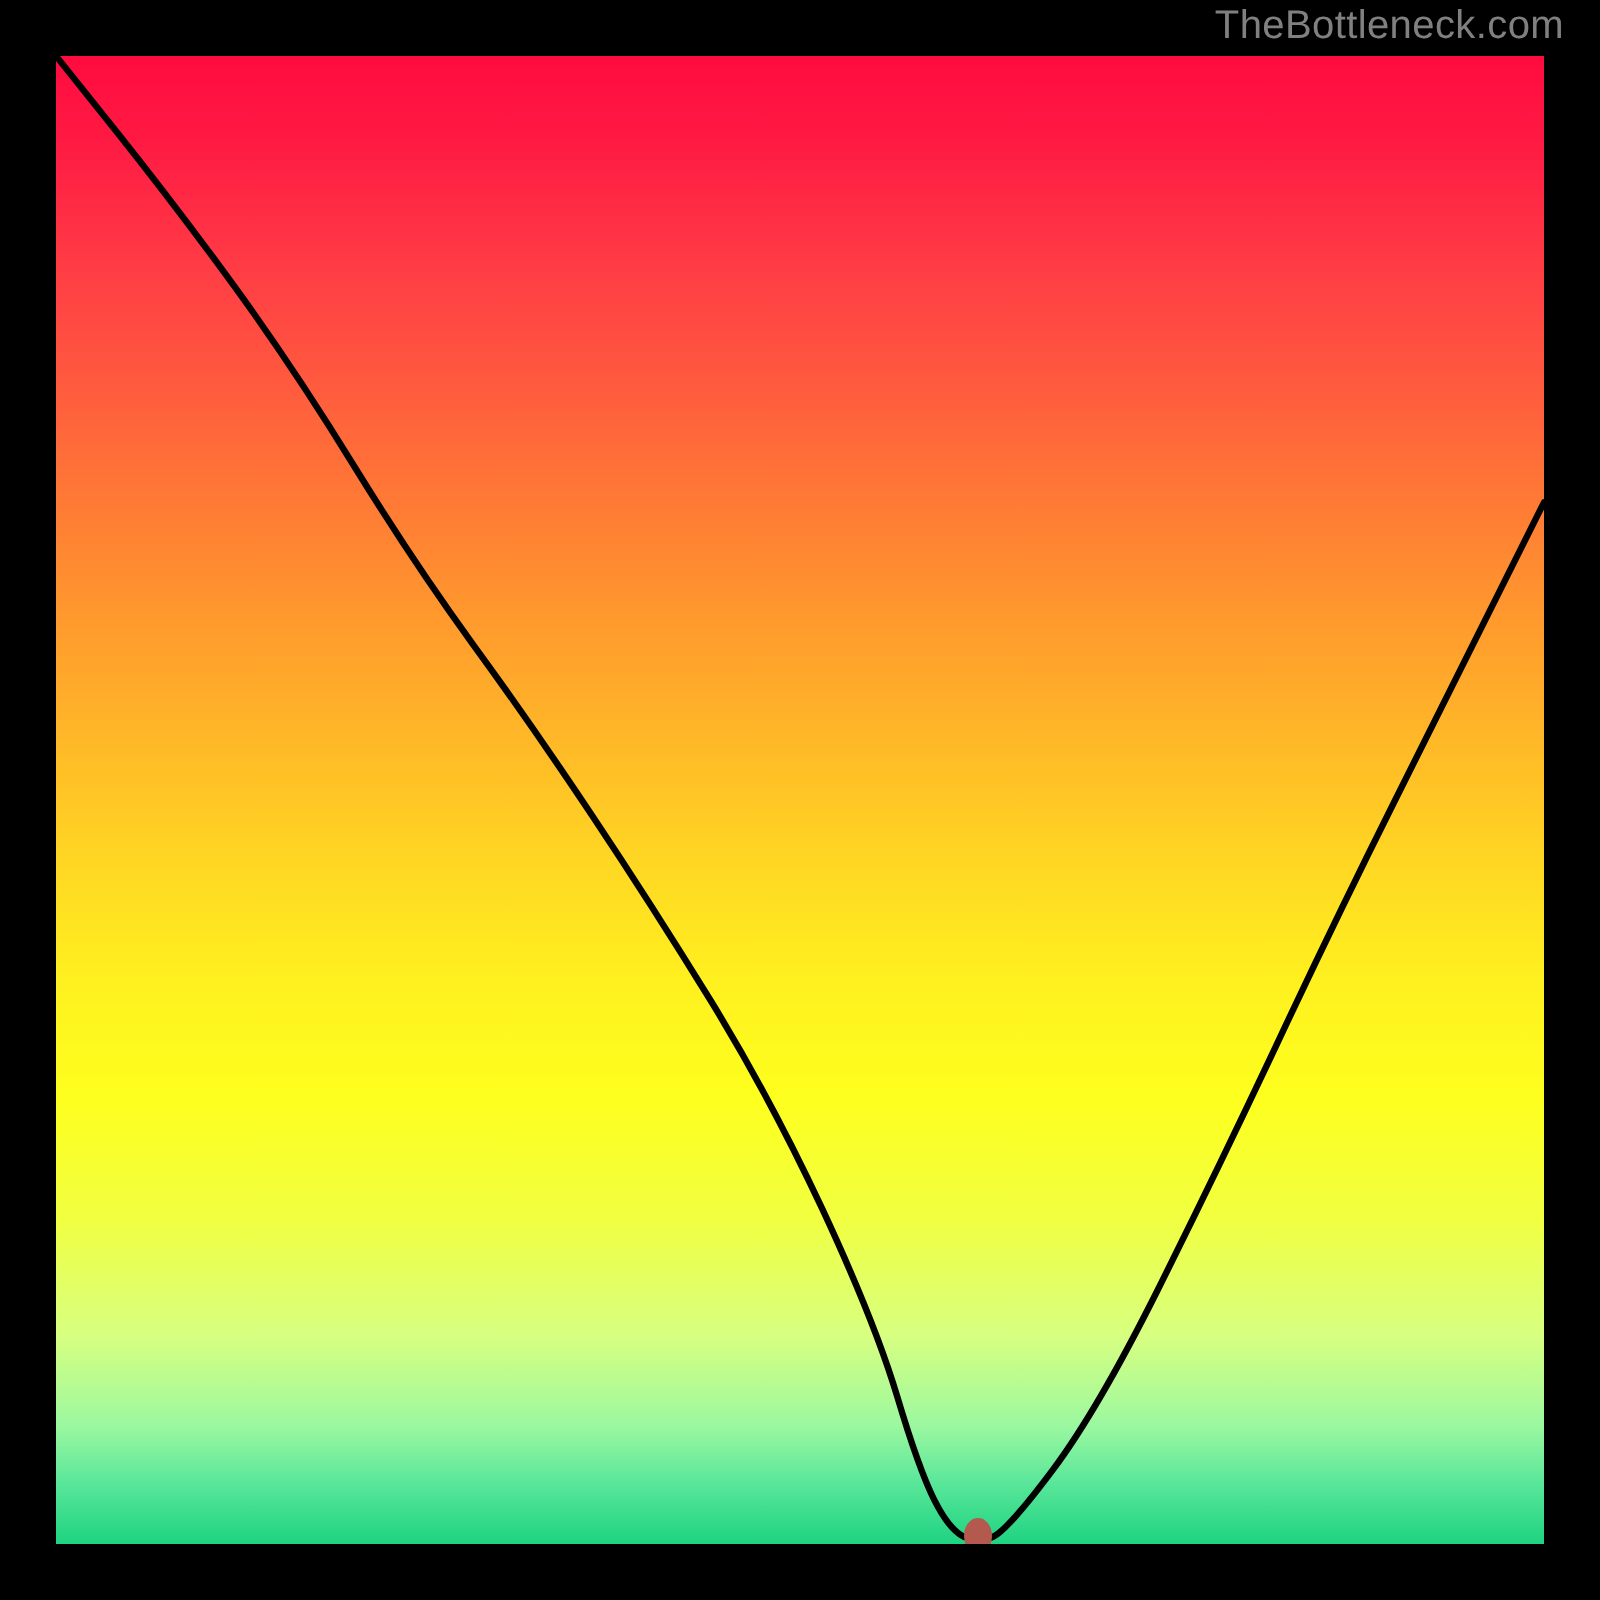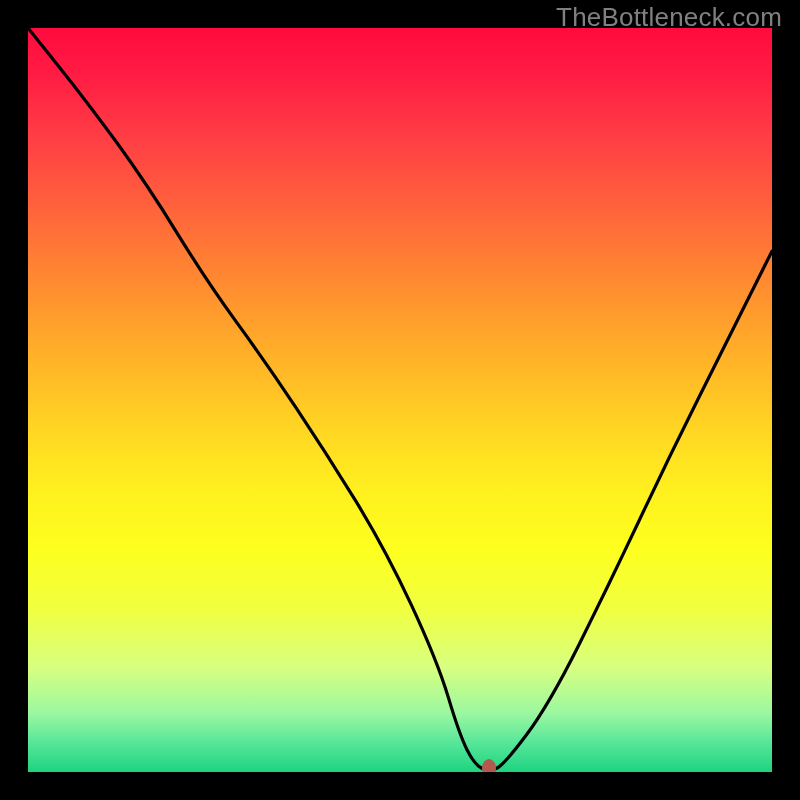--- a/index.html
+++ b/index.html
@@ -15,21 +15,21 @@
     position: relative;
     width: 800px;
     height: 800px;
     background: #000;
   }
   .watermark {
     position: absolute;
     top: 2px;
     right: 18px;
     color: #808080;
-    font-size: 26px;
+    font-size: 20px;
     font-weight: 500;
     letter-spacing: 0.2px;
     z-index: 10;
   }
   .plot-area {
     position: absolute;
     left: 28px;
     top: 28px;
     width: 744px;
     height: 744px;

